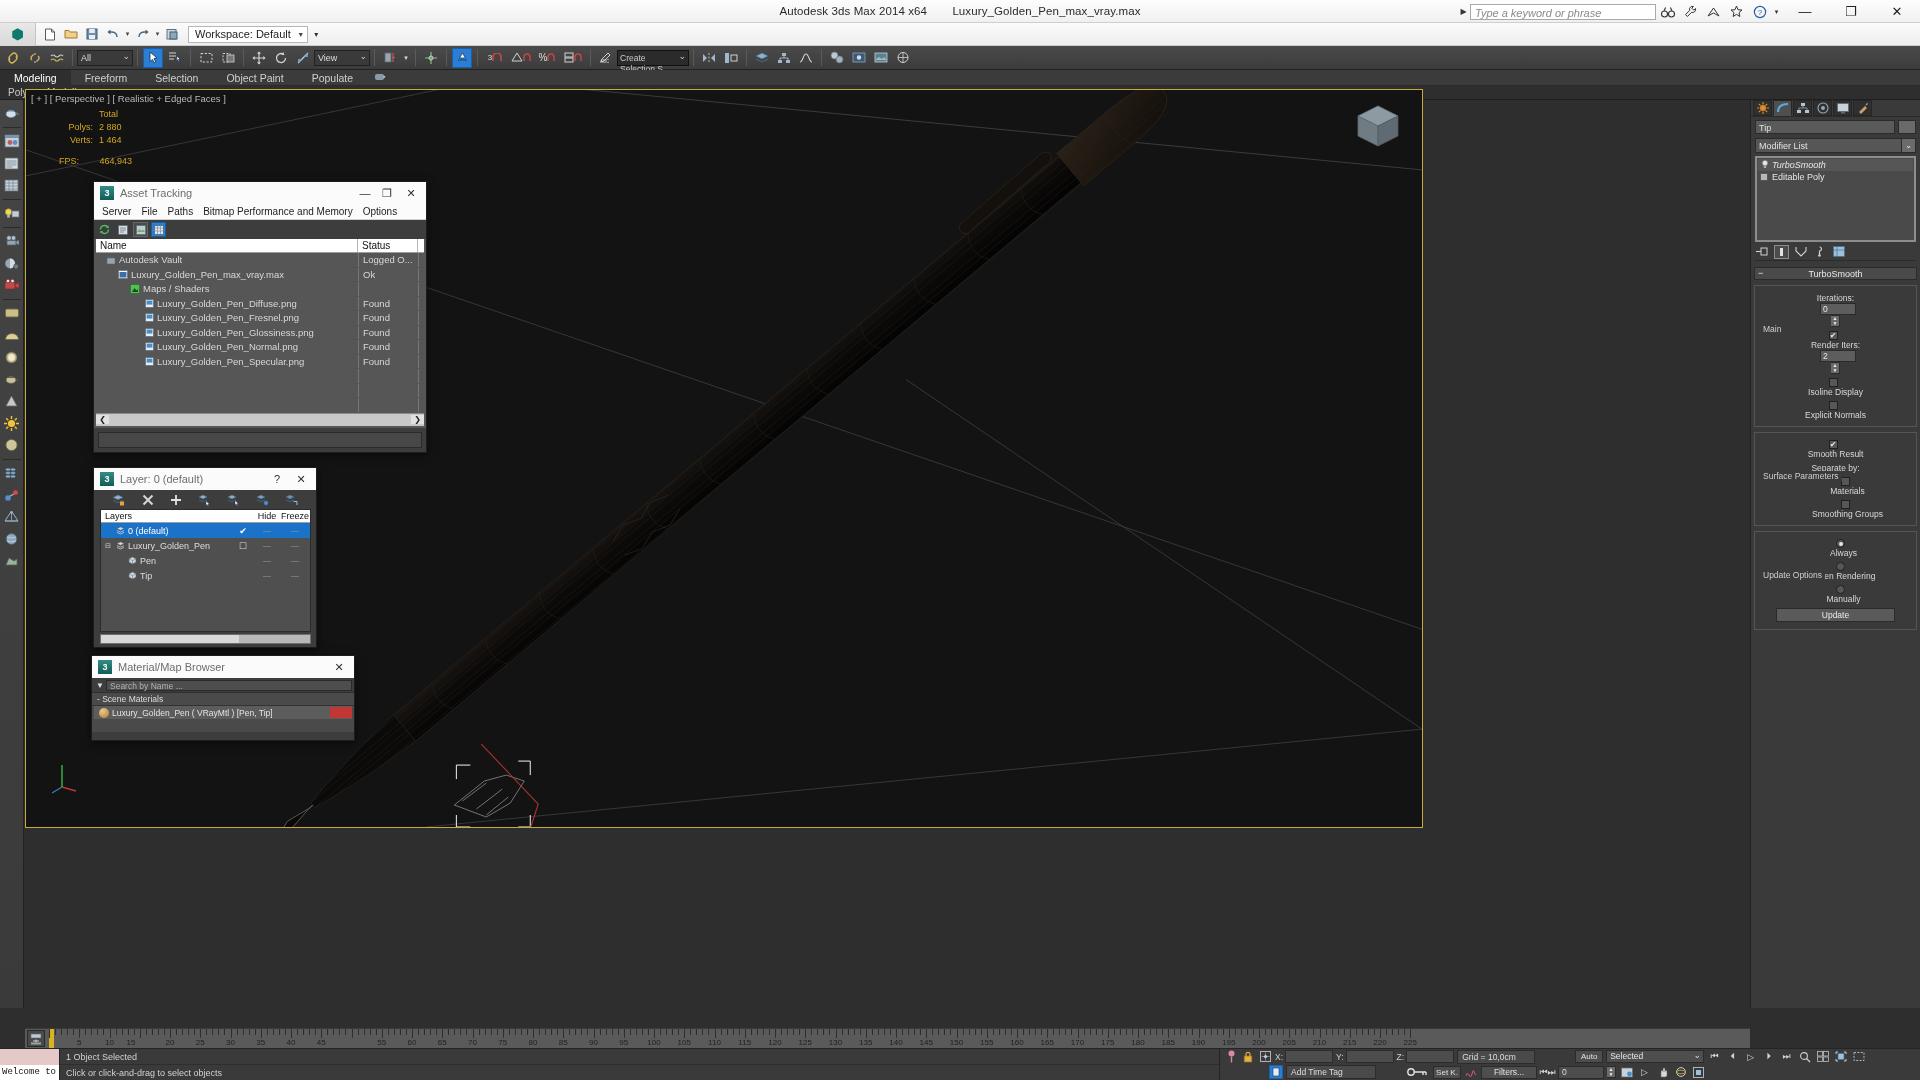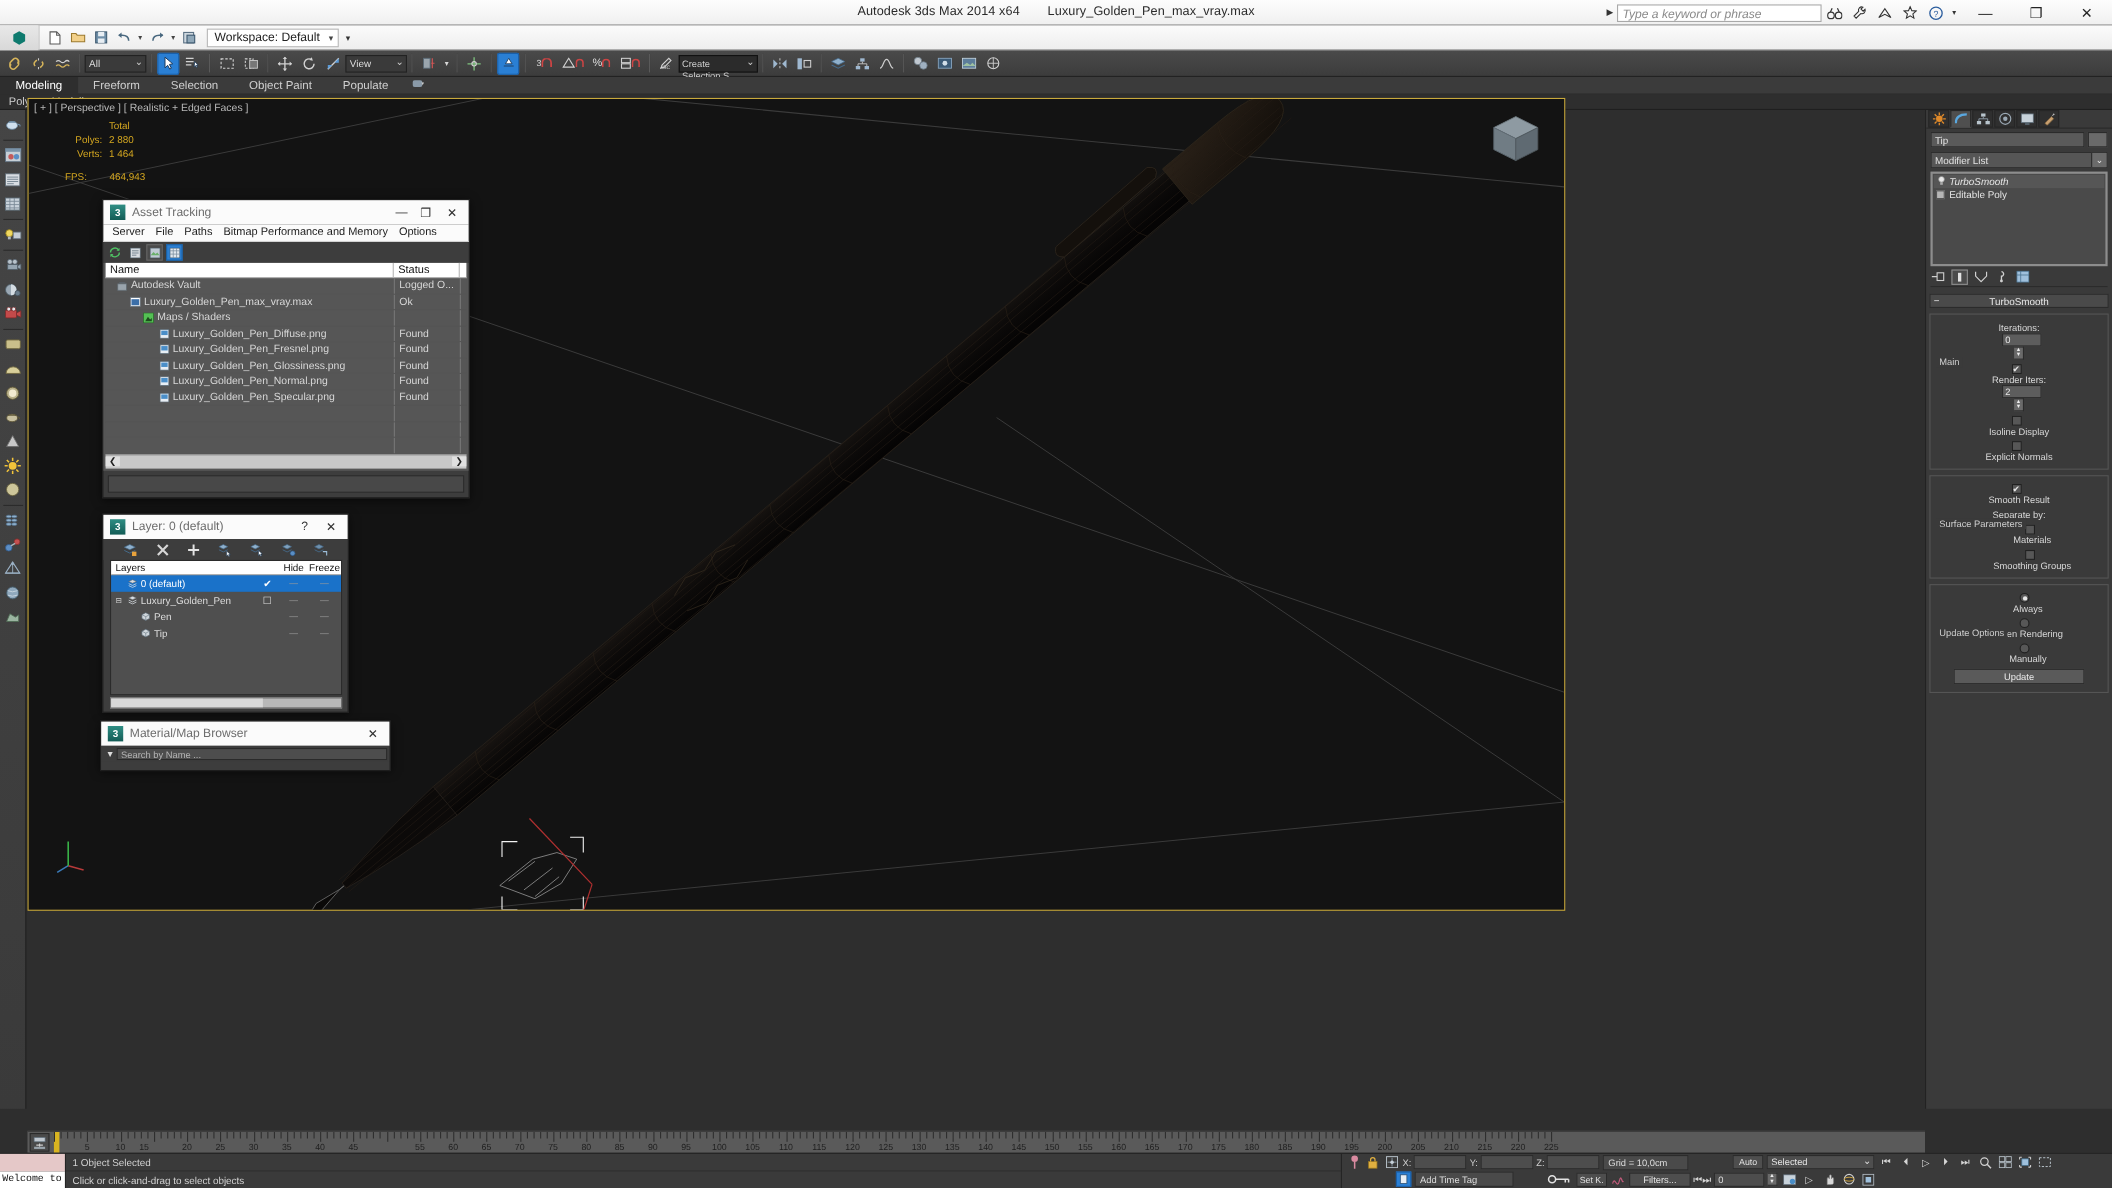--- a/index.html
+++ b/index.html
@@ -1124,20 +1124,29 @@
 
   <div class="dlg" style="left:91px; top:655px; width:264px;">
     <div class="dlg-title">
       <div class="dicon">3</div>
       <div class="dtxt">Material/Map Browser</div>
       <div class="dlg-btn x">✕</div>
     </div>
     <div class="mb-search">
       <div class="tri">▼</div>
       <div class="inp">Search by Name ...</div>
+    </div>
+    <div style="background:#4a4a4a; padding-bottom:3px; border-top:1px solid #2f2f2f;">
+      <div class="mb-group">- Scene Materials</div>
+      <div class="mb-item">
+        <span class="mb-swatch"></span>
+        <span>Luxury_Golden_Pen  ( VRayMtl )  [Pen, Tip]</span>
+        <span style="margin-left:auto; width:22px; height:11px; background:#c43636;"></span>
+      </div>
+      <div style="height:10px;"></div>
     </div>
     <div style="height:8px; background:#3d3d3d;"></div>
   </div>
 
   <div class="cmdpanel">
     <div class="cp-tabs">
       <div class="cp-tab">
         <svg width="12" height="12" viewBox="0 0 12 12">
             <circle cx="6" cy="6" r="3" fill="#e08a2a"></circle>
             <path d="M6 0v2.5M6 9.5V12M0 6h2.5M9.5 6H12M1.8 1.8l1.8 1.8M8.4 8.4l1.8 1.8M10.2 1.8L8.4 3.6M3.6 8.4l-1.8 1.8" stroke="#e08a2a" stroke-width="1.2"></path>

